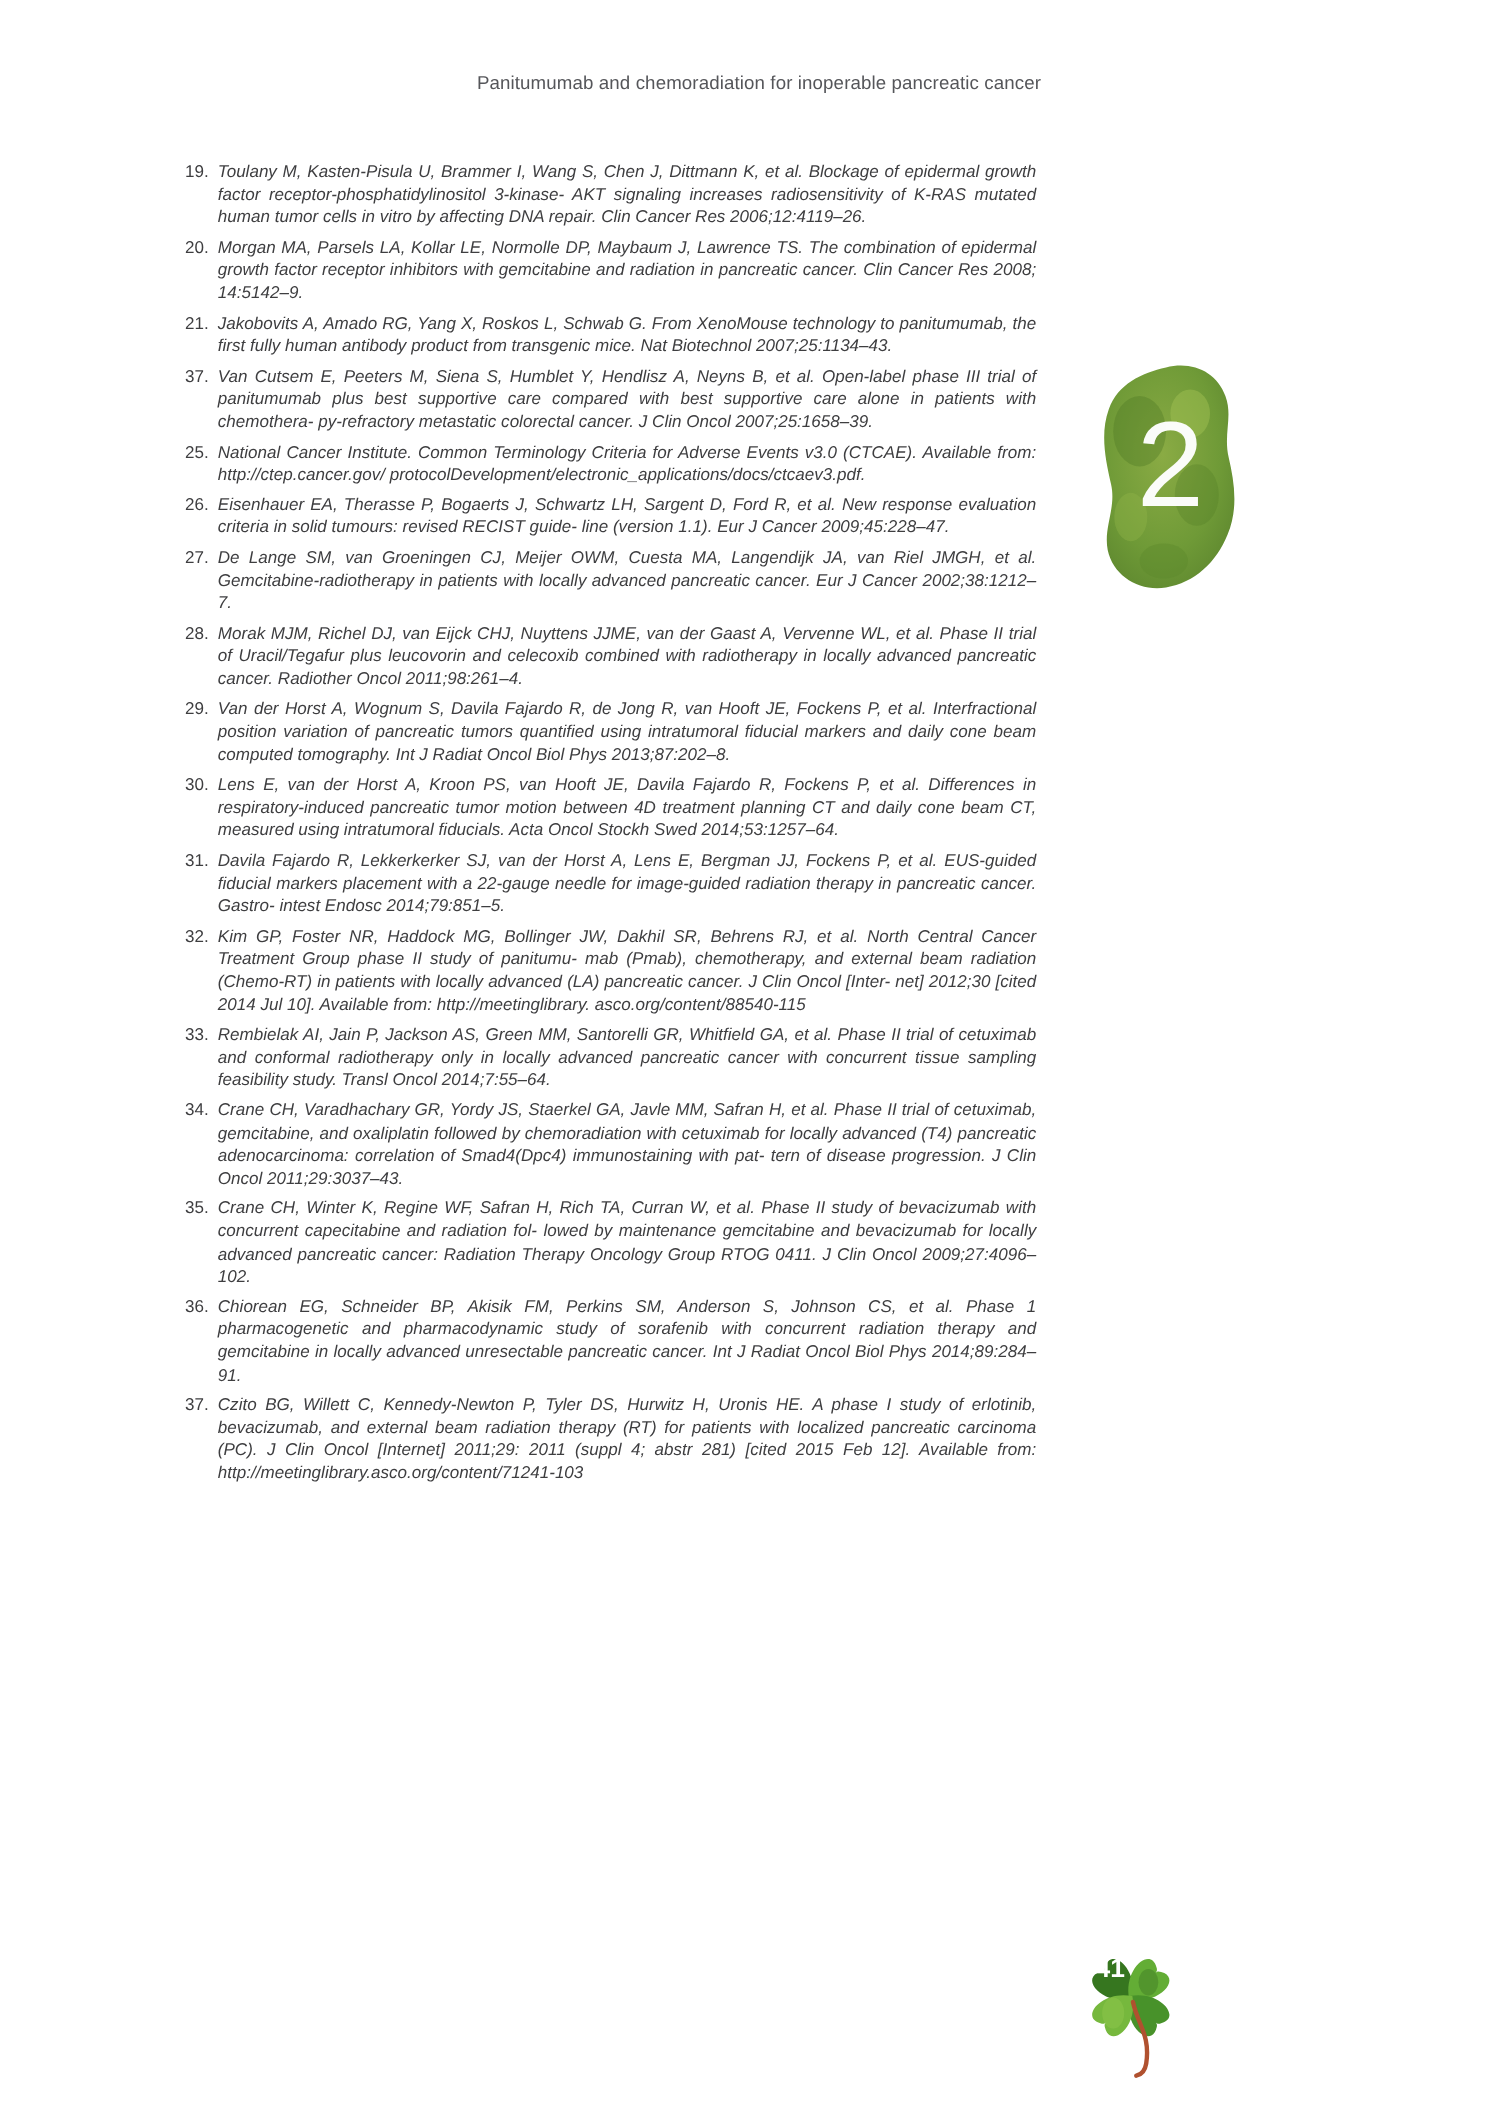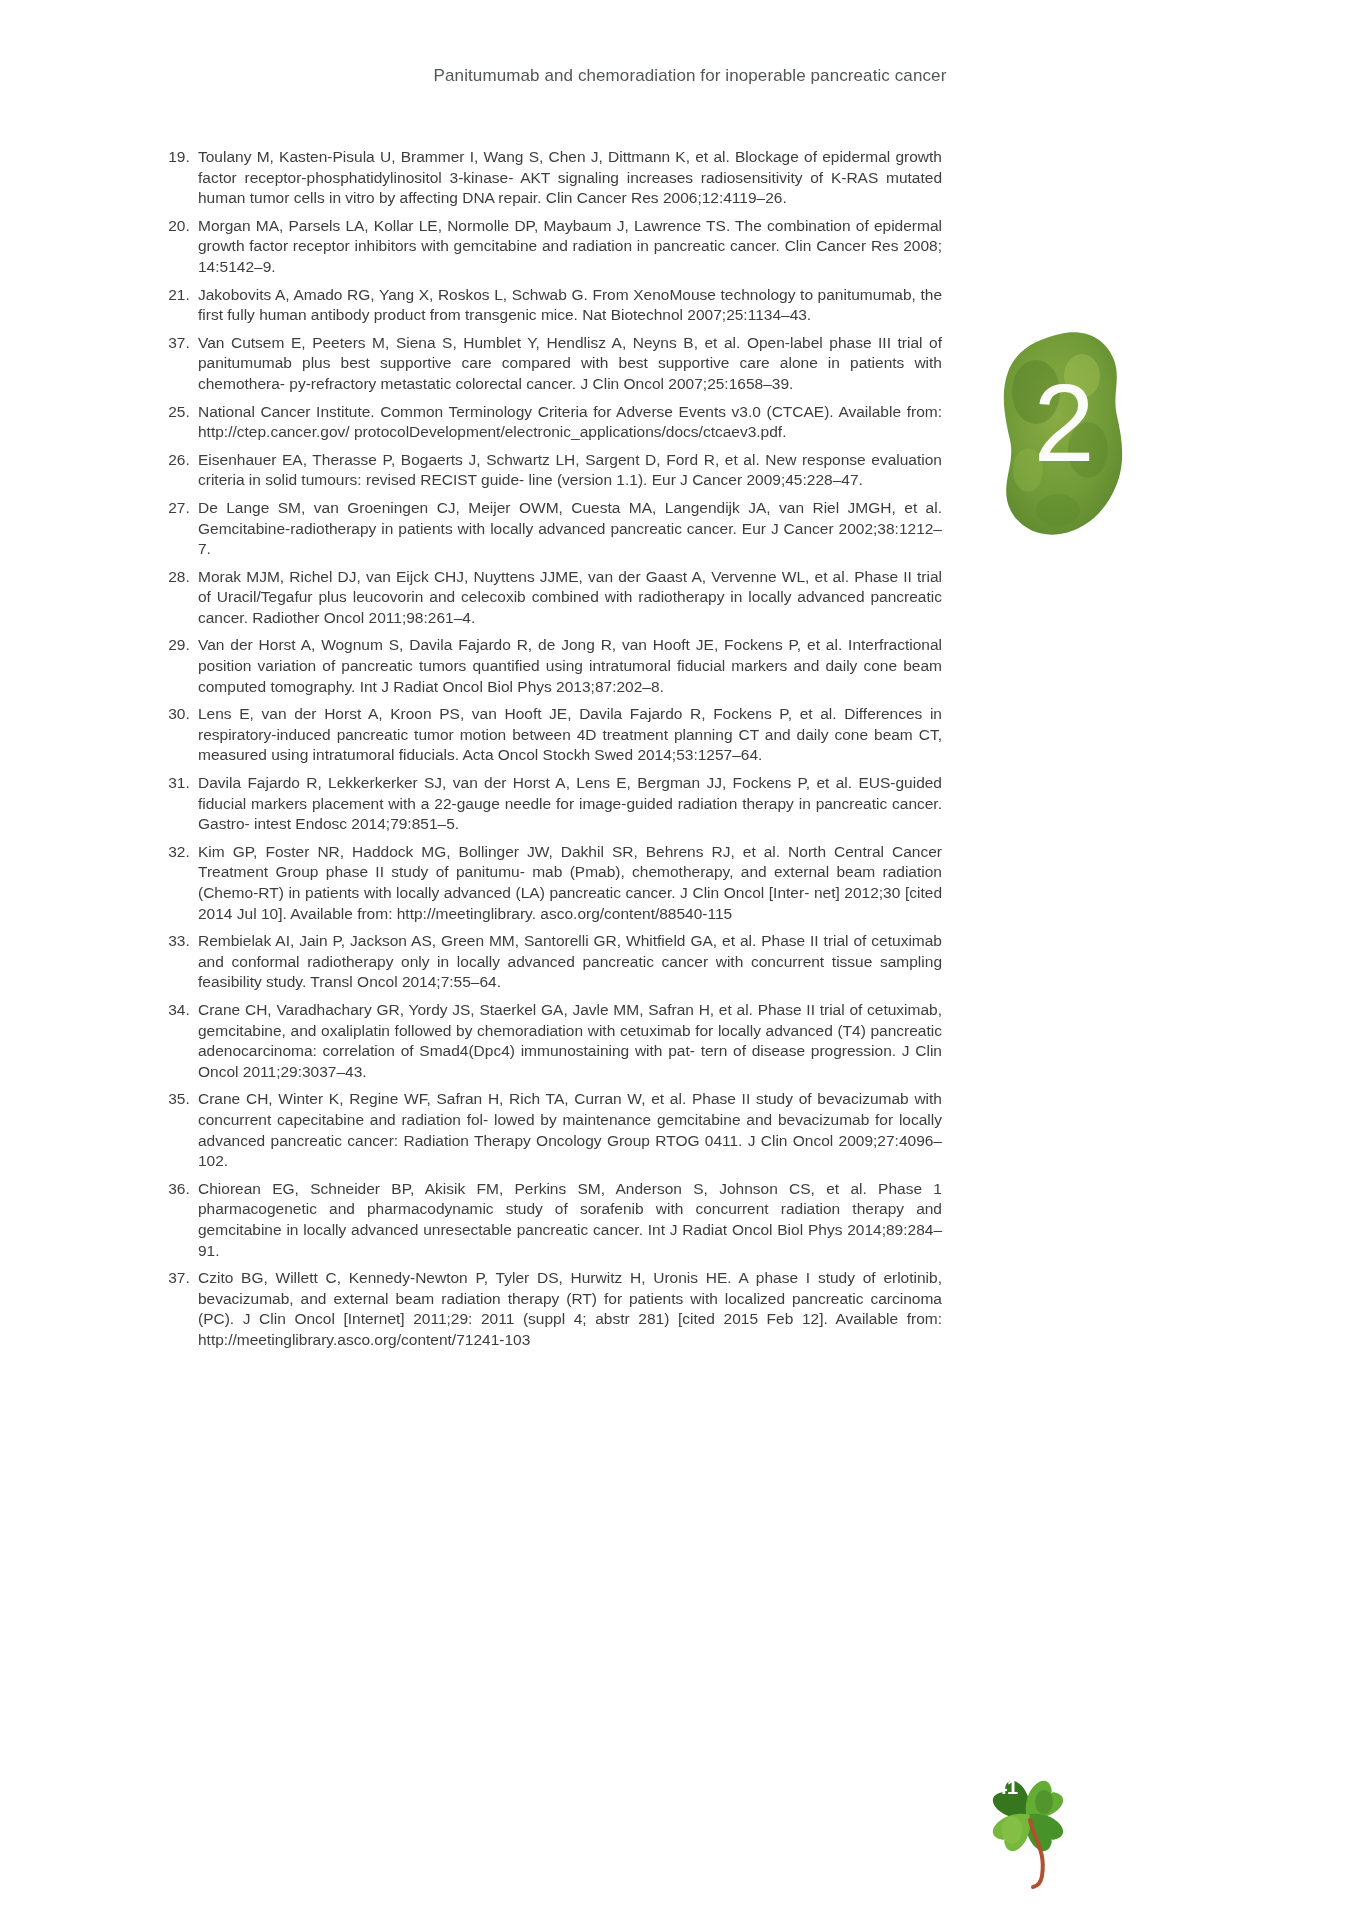--- a/index.html
+++ b/index.html
@@ -28,21 +28,21 @@
     color: #3e3e40;
   }
   .ref {
     display: grid;
     grid-template-columns: 38px 1fr;
     margin-bottom: 7px;
     font-size: 15.5px;
     line-height: 20.6px;
   }
   .ref-num { text-align: center; }
-  .ref-text { text-align: justify; }
+  .ref-text { text-align: justify; font-style: italic; }
 
   .chapter-tab {
     position: absolute;
     left: 998px; top: 328px;
     width: 132px; height: 212px;
   }
   .chapter-tab svg { position: absolute; left: 0; top: 0; }
   .chapter-num {
     position: absolute;
     top: 40px; left: 0; width: 100%;
@@ -56,21 +56,21 @@
 
   .page-footer {
     position: absolute;
     left: 972px; top: 1762px;
     width: 116px; height: 132px;
   }
   .page-footer svg { position: absolute; left: 0; top: 0; }
   .page-num {
     position: absolute;
     top: 14px; left: 24px;
-    font-size: 20px;
+    font-size: 24px;
     font-weight: 700;
     color: #ffffff;
   }
 </style>
 </head>
 <body>
 
 <div class="page">
 
   <div class="running-head">Panitumumab and chemoradiation for inoperable pancreatic cancer</div>

